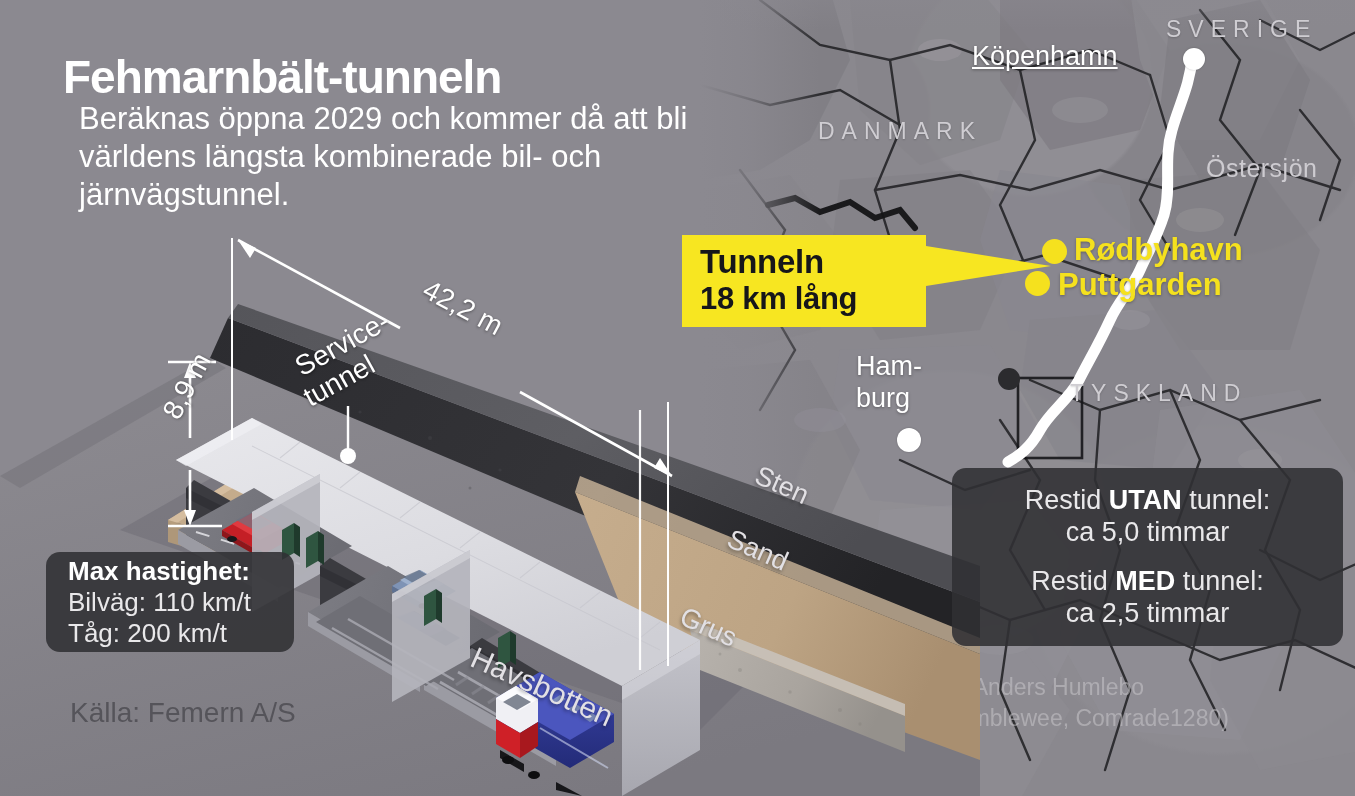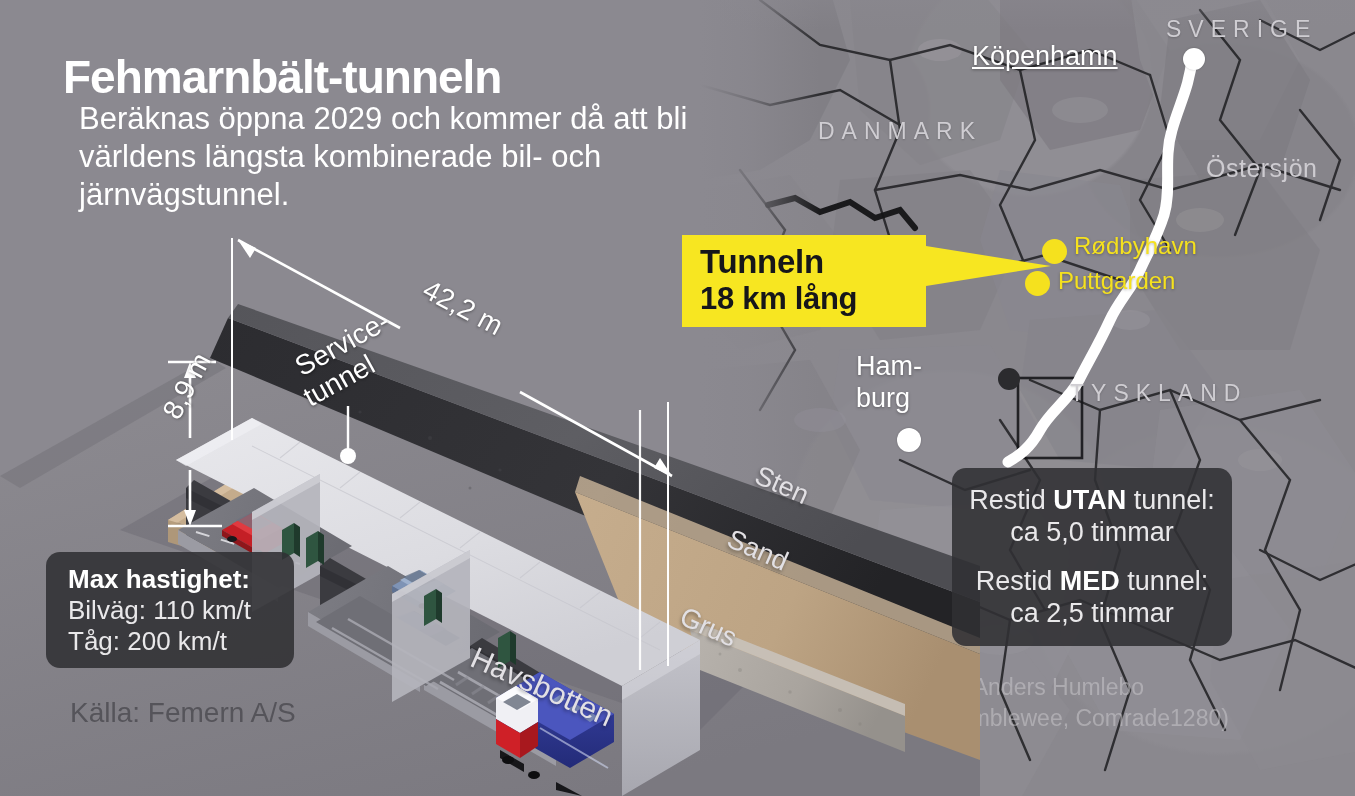--- a/index.html
+++ b/index.html
@@ -42,21 +42,21 @@
     text-shadow:0 1px 2px rgba(0,0,0,0.18);
   }
   .sea-label {
     position:absolute; color:#cdcbd0; font-size:25px; letter-spacing:0.5px; z-index:7;
   }
   .city-label {
     position:absolute; color:#ffffff; font-size:27px; z-index:9; white-space:nowrap;
     text-shadow:0 1px 3px rgba(0,0,0,0.35); line-height:1.05;
   }
   .city-label-yellow {
-    position:absolute; color:#f5e11e; font-size:24px; font-weight:400; z-index:9; white-space:nowrap;
+    position:absolute; color:#f5e11e; font-size:31px; font-weight:700; z-index:9; white-space:nowrap;
     text-shadow:0 1px 3px rgba(0,0,0,0.3); line-height:1.12;
   }
   .dot-white {
     position:absolute; border-radius:50%; background:#fff; z-index:9;
     box-shadow:0 0 2px rgba(0,0,0,0.25);
   }
   .dot-yellow {
     position:absolute; border-radius:50%; background:#f5e11e; z-index:10;
   }
   .dot-dark {
@@ -85,27 +85,27 @@
     position:absolute; left:79px; top:100px; z-index:30; width:660px;
     color:#ffffff; font-size:31px; line-height:1.22; font-weight:400;
   }
 
   
   #tunnel { position:absolute; left:0; top:230px; width:980px; height:566px; z-index:10; }
 
   
   .infobox {
     position:absolute; background:rgba(48,48,51,0.88); border-radius:14px;
-    color:#e9e8ea; z-index:40; padding:12px 22px;
+    color:#e9e8ea; z-index:40; padding:4px 22px;
   }
   .infobox .hdr { font-weight:bold; font-size:26px; color:#ffffff; }
   .infobox .row { font-size:26px; line-height:1.18; }
   #speed-box { left:46px; top:552px; width:248px; }
   #speed-box .row { text-align:left; }
-  #time-box { left:952px; top:468px; width:280px; text-align:center; padding:16px 16px; }
+  #time-box { left:952px; top:468px; width:391px; text-align:center; padding:16px 16px; }
   #time-box .big { font-size:27px; line-height:1.2; }
   #time-box .gap { height:16px; }
   .b { font-weight:bold; color:#ffffff; }
 
   #source {
     position:absolute; left:70px; top:697px; z-index:40;
     color:#55545a; font-size:28px;
   }
   #credits {
     position:absolute; left:836px; top:672px; z-index:8;

